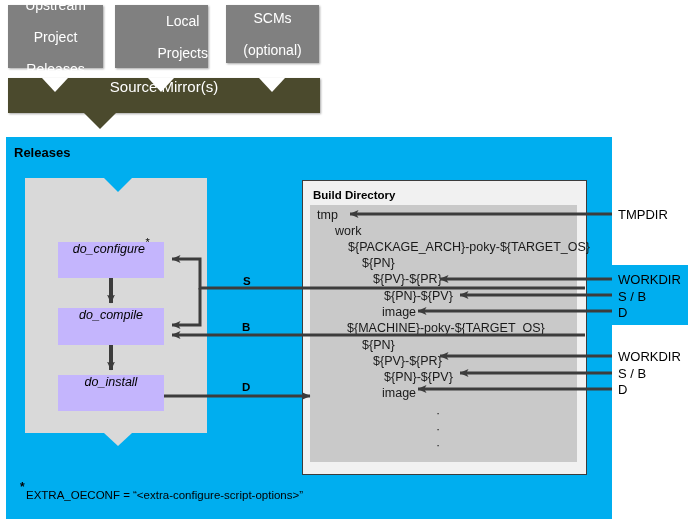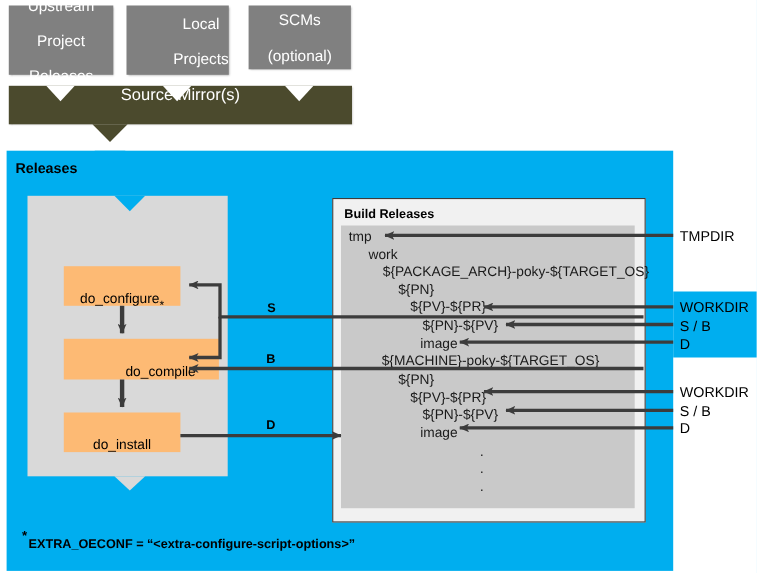--- a/index.html
+++ b/index.html
@@ -83,23 +83,23 @@
     position:absolute;
     font-size:11.5px;
     font-weight:bold;
     color:#000;
     line-height:15px;
   }
 
   
   .task{
     position:absolute;
-    background:#fdba74;
-    display:flex;align-items:flex-end;justify-content:center;
-    font-size:12.5px;color:#000;
+    background:#c4b5fd;
+    display:flex;align-items:flex-start;justify-content:center;
+    font-size:12.5px;color:#000;font-style:italic;
   }
   .task .star{
     font-size:11px;
     vertical-align:super;
     line-height:0;
   }
 
   
   .builddir{
     position:absolute;
@@ -139,21 +139,21 @@
     position:absolute;
     font-size:11.5px;
     font-weight:bold;
     color:#000;
   }
 
   
   .footnote{
     position:absolute;
     font-size:11.5px;
-    font-weight:bold;
+    font-weight:normal;
     color:#000;
     white-space:nowrap;
     text-align:center;
   }
   .footnote-star{
     position:absolute;
     font-size:12px;font-weight:bold;color:#000;
   }
 
   svg.arrows{position:absolute;left:0;top:0;width:688px;height:521px;
@@ -207,30 +207,30 @@
 
 <div class="cfg-title" style="left:35px;top:195px;">
   <br>
 </div>
 
 <div class="task" style="left:58px;top:242px;width:106px;height:36px;">
   <span>do_configure</span>
     <span class="star">*</span>
 </div>
 
-<div class="task" style="left:58px;top:308px;width:106px;height:37px;padding-left:35px;">
+<div class="task" style="left:58px;top:308px;width:106px;height:37px;">
   <span>do_compile</span>
 </div>
 
 <div class="task" style="left:58px;top:375px;width:106px;height:36px;">
   <span>do_install</span>
 </div>
 
 <div class="builddir" style="left:302px;top:180px;width:283px;height:293px;"></div>
-<div class="builddir-title" style="left:313px;top:189px;">Build Releases</div>
+<div class="builddir-title" style="left:313px;top:189px;">Build Directory</div>
 <div class="builddir-inner" style="left:310px;top:205px;width:267px;height:257px;"></div>
 
 <div class="tree-row" style="left:317px;top:208px;">tmp</div>
 <div class="tree-row" style="left:335px;top:224px;">work</div>
 <div class="tree-row" style="left:348px;top:240px;">${PACKAGE_ARCH}-poky-${TARGET_OS}</div>
 <div class="tree-row" style="left:362px;top:256px;">${PN}</div>
 <div class="tree-row" style="left:373px;top:272px;">${PV}-${PR}</div>
 <div class="tree-row" style="left:384px;top:289px;">${PN}-${PV}</div>
 <div class="tree-row" style="left:382px;top:305px;">image</div>
 <div class="tree-row" style="left:347px;top:321px;">${MACHINE}-poky-${TARGET_OS}</div>

